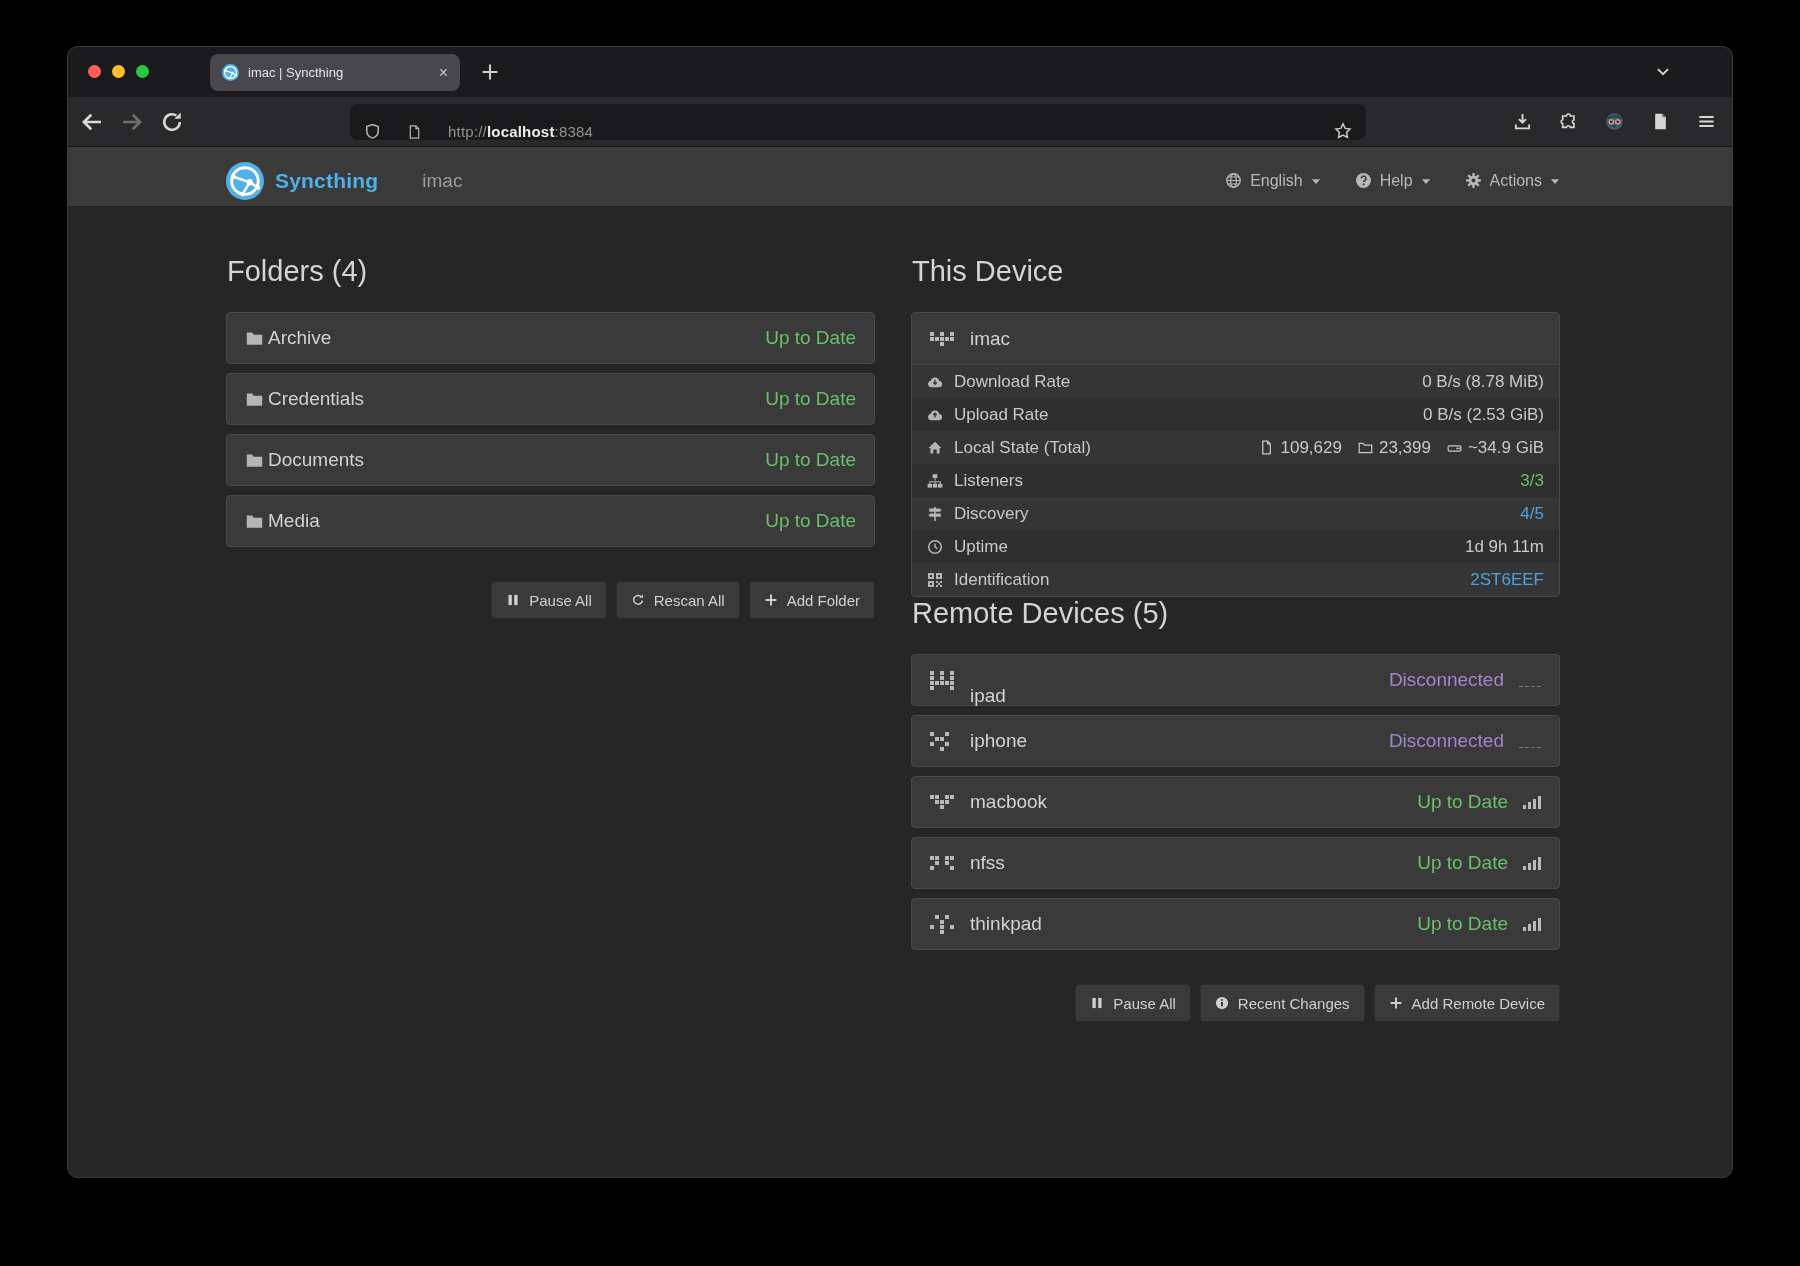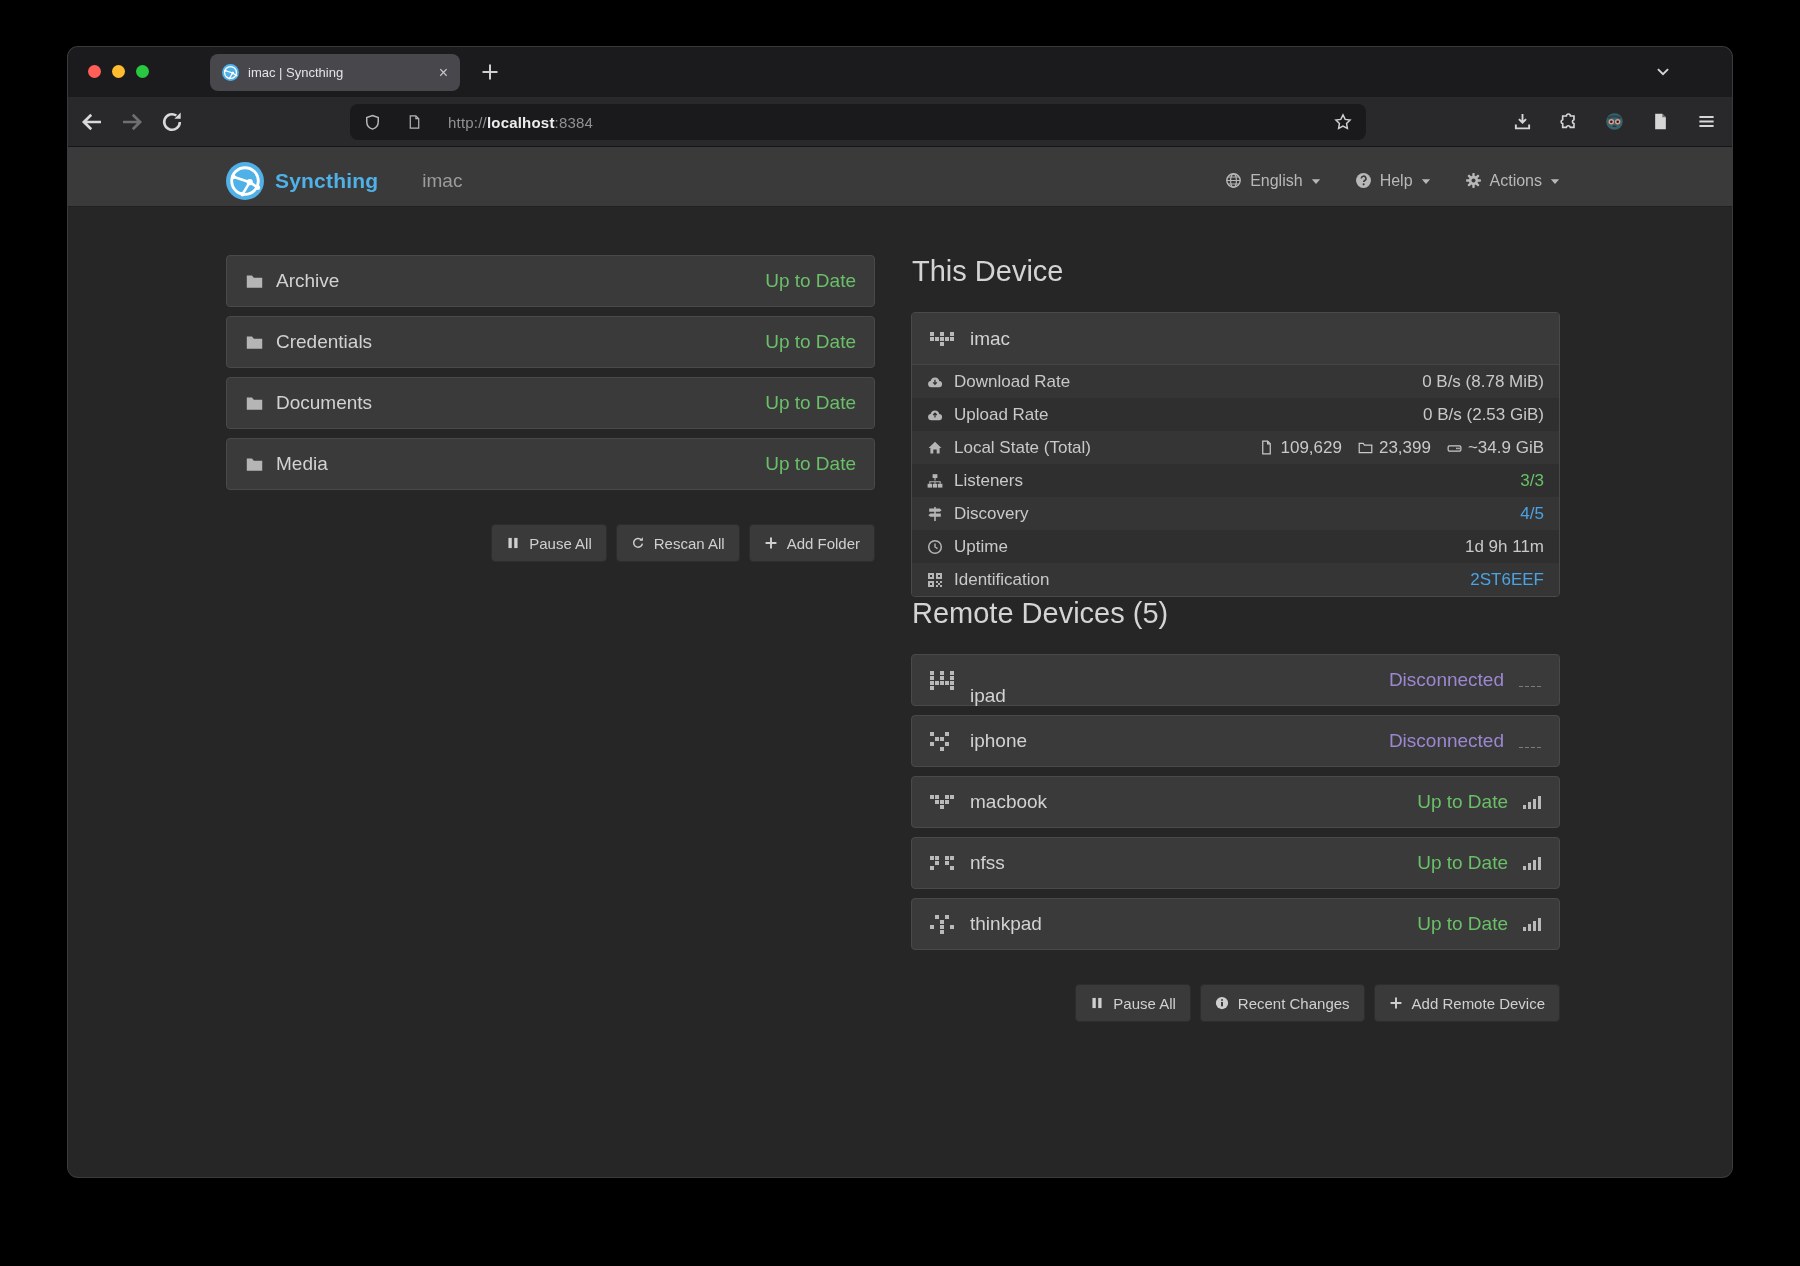--- a/index.html
+++ b/index.html
@@ -21,21 +21,21 @@
   .tab-title { font-size:13px; color:#e4e4e4; flex:1; white-space:nowrap; overflow:hidden; }
   .tab-close { color:#c9c9c9; font-size:16px; line-height:1; padding:0 2px; cursor:default; }
   .newtab { position:absolute; left:412px; top:15px; width:20px; height:20px; color:#cfcfcf; }
   .tabs-chevron { position:absolute; right:60px; top:16px; width:18px; height:18px; color:#d5d5d5; }
 
   .toolbar { height:50px; background:#29292b; border-bottom:1px solid #161618; position:relative; }
   .navbtns { position:absolute; left:12px; top:13px; display:flex; gap:16px; }
   .navbtn { width:24px; height:24px; display:flex; align-items:center; justify-content:center; color:#d9d9d9; }
   .navbtn.dim { color:#6f6f6f; }
   .urlbar { position:absolute; left:282px; top:7px; width:1016px; height:36px; background:#1a1a1c;
-            border-radius:8px; display:flex; align-items:center; padding:0 14px; gap:26px; }
+            border-radius:8px; display:flex; align-items:flex-end; padding:0 14px; gap:26px; }
   .url { font-size:15px; letter-spacing:.2px; }
   .url .dim { color:#919191; }
   .url .host { color:#ececec; font-weight:bold; }
   .urlstar { margin-left:auto; width:18px; height:18px; color:#cfcfcf; }
   .toolbar-right { position:absolute; right:16px; top:15px; display:flex; gap:27px; align-items:center; color:#d6d6d6; }
   .tbicon { width:19px; height:19px; }
 
   
   .content { height:1029px; background:#262626; }
   .st-navbar { height:60px; background:#3a3a3a; border-bottom:1px solid #202020;
@@ -49,21 +49,21 @@
   .menu .icon { width:17px; height:17px; color:#b8b8b8; }
   .caret { width:10px; height:7px; color:#b8b8b8; margin-top:2px; }
 
   .main { display:flex; gap:36px; padding:48px 172px 0 158px; }
   .col { flex:1; min-width:0; }
   h2.section { font-size:29px; font-weight:400; color:#d4d4d4; margin:0 0 24px 1px; }
   .section-remote { margin-top:46px; }
 
   .rowpanel { height:52px; background:#3a3a3a; border:1px solid #494949; border-radius:4px;
               margin-bottom:9px; display:flex; align-items:center; padding:0 18px; }
-  .rowpanel .name { font-size:19px; color:#d2d2d2; margin-left:12px; }
+  .rowpanel .name { font-size:19px; color:#d2d2d2; margin-left:4px; }
   .rowpanel .icon-folder { width:19px; height:19px; color:#b5b5b5; }
   .status { margin-left:auto; font-size:19px; display:flex; align-items:center; }
   .tone-green { color:#6abf69; }
   .tone-purple { color:#9d87d1; }
   .tone-blue { color:#4ba3e3; }
 
   .identicon { display:grid; grid-template-columns:repeat(5,4px); gap:1px; margin-right:16px; }
   .identicon i { width:4px; height:4px; display:block; }
   .identicon i.on { background:#b9b9b9; }
 
@@ -273,20 +273,21 @@
                 <path d="M1 1.2h10L6 7z" fill="currentColor"></path>
               </svg>
             </span>
           </div>
         </div>
     </div>
 
     <div class="main">
 
       <div class="col">
+        <h2 class="section">Folders (4)</h2>
         <div id="folders-list">
             <div class="rowpanel">
               <span class="icon icon-folder">
                 <svg viewBox="0 0 16 16" xmlns="http://www.w3.org/2000/svg">
                   <path d="M1.5 3h4.4l1.5 1.9h7.1a0 0 0 0 1 0 0V13.2H1.5z" fill="currentColor"></path>
                 </svg>
               </span>
               <span class="name">Archive</span>
               <span class="status tone-green">Up to Date</span>
             </div>

